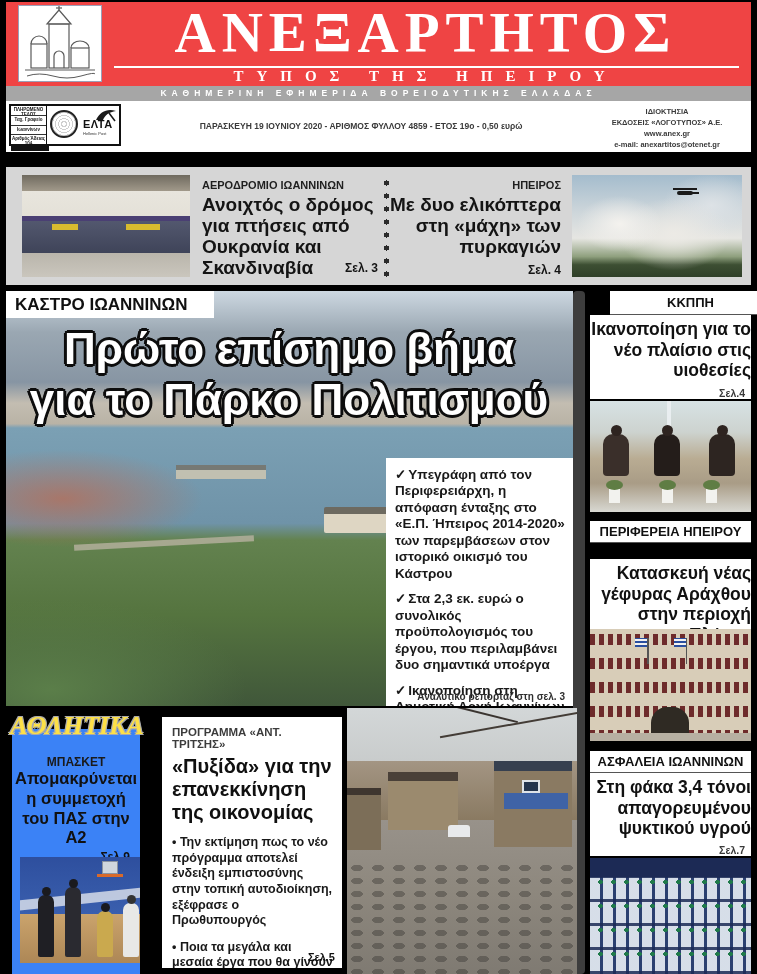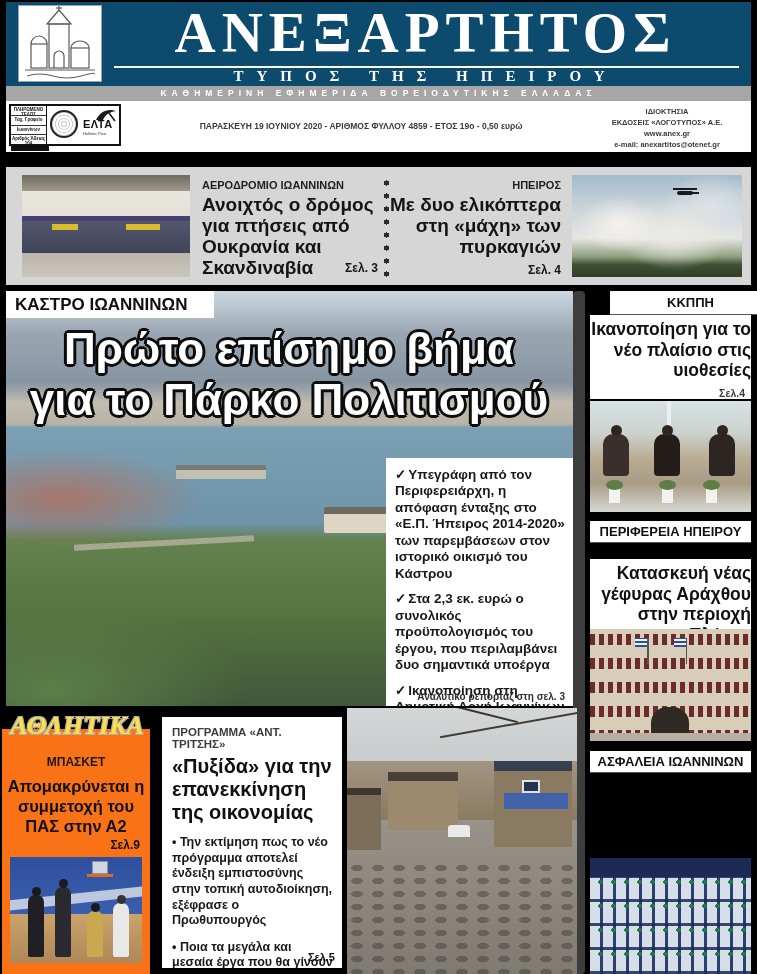--- a/index.html
+++ b/index.html
@@ -2,21 +2,21 @@
 <html><head>
 <meta charset="utf-8">
 <style>
   html,body{margin:0;padding:0;background:#000;}
   *{box-sizing:border-box;}
   .page{position:relative;width:757px;height:974px;background:#000;overflow:hidden;
         font-family:"Liberation Sans",sans-serif;-webkit-font-smoothing:antialiased;}
   .abs{position:absolute;}
 
   
-  .masthead{left:6px;top:2px;width:745px;height:84px;background:#0c4a6e;overflow:hidden;}
+  .masthead{left:6px;top:2px;width:745px;height:84px;background:#ef4444;overflow:hidden;}
   .logo-box{left:12px;top:3px;width:84px;height:77px;background:#fff;border:1px solid #9aa0b8;}
   .mast-title{left:100px;right:6px;top:0px;text-align:center;color:#fff;
     font-family:"Liberation Serif",serif;font-weight:bold;font-size:57px;letter-spacing:6px;line-height:62px;}
   .mast-rule{left:108px;right:12px;top:64px;border-top:2px solid #fff;}
   .mast-sub{left:100px;right:6px;top:66px;text-align:center;color:#fff;
     font-family:"Liberation Serif",serif;font-size:15px;letter-spacing:13px;font-weight:bold;}
   .tagline{left:6px;top:86px;width:745px;height:15px;background:#a6a6a6;color:#fff;
     font-size:8.5px;letter-spacing:5px;text-align:center;line-height:15px;font-weight:bold;}
 
   
@@ -115,26 +115,26 @@
   .flag::after{content:"";position:absolute;right:-1.5px;top:0;width:1.5px;height:26px;background:#555;}
   .flag1{left:28%;}.flag2{left:52%;}
   .photo-cans{background:
       radial-gradient(circle 2.5px, #1f7a4a 98%, transparent) 4px 12px / 13px 24px repeat,
       repeating-linear-gradient(0deg, rgba(27,42,85,.85) 0 3px, rgba(0,0,0,0) 3px 24px),
       repeating-linear-gradient(90deg, rgba(228,234,240,.92) 0 10px, rgba(42,63,110,.95) 10px 13px),
       #35508f;}
   .cans-top{left:0;top:0;width:100%;height:16%;background:#1c2a55;}
 
   
-  .sports-box{left:2px;top:729px;width:148px;height:245px;background:#f97316;overflow:hidden;}
+  .sports-box{left:12px;top:729px;width:128px;height:245px;background:#3b82f6;overflow:hidden;}
   .sports-header{left:0px;top:711px;width:154px;text-align:center;z-index:3;
     font-family:"Liberation Serif",serif;font-weight:bold;font-size:26px;color:#fde047;
     text-shadow:-1px -1px 0 #aaa,1px -1px 0 #aaa,-1px 1px 0 #aaa,1px 1px 0 #aaa;font-style:italic;}
   .sp-kicker{margin-top:26px;text-align:center;font-size:12px;font-weight:bold;color:#1a1a1a;}
-  .sp-head{margin-top:8px;text-align:center;font-size:16.5px;font-weight:bold;color:#111;line-height:1.2;}
+  .sp-head{text-align:center;font-size:16.5px;font-weight:bold;color:#111;line-height:1.2;}
   .sp-page{text-align:right;margin:2px 10px 0 0;font-size:12px;font-weight:bold;color:#111;}
   .photo-basket{left:8px;top:128px;width:132px;height:106px;
     background:linear-gradient(to bottom,#2e4f9e 0%,#3a5fae 54%,#caa36c 54%,#ad8756 100%);}
   .photo-basket::after{content:"";position:absolute;left:-10px;top:34%;width:160px;height:10px;
     background:rgba(235,238,242,.75);transform:rotate(-6deg);}
   .hoop-board{left:62%;top:4%;width:16px;height:13px;background:#cfd6dd;border:1px solid #8a93a0;}
   .hoop-rim{left:58%;top:16%;width:26px;height:3px;background:#d96a2a;}
   .player{bottom:6%;width:16px;height:52px;background:#1f1f24;border-radius:7px 7px 2px 2px;z-index:2;}
   .player::before{content:"";position:absolute;left:4px;top:-8px;width:9px;height:9px;border-radius:50%;background:#1a1a1e;}
   .pl1{left:14%;height:62px;}
@@ -284,20 +284,24 @@
     <span class="rc-page">Σελ.5</span>
   </div>
   <div class="abs rc-photo photo photo-building" style="top:629px;height:112px;">
     <div class="abs flag flag1"></div>
     <div class="abs flag flag2"></div>
     <div class="abs b-entrance"></div>
     <div class="abs b-steps"></div>
   </div>
 
   <div class="abs rc-kicker" style="top:751px;height:22px;line-height:22px;">ΑΣΦΑΛΕΙΑ ΙΩΑΝΝΙΝΩΝ</div>
+  <div class="abs rc-head" style="top:773px;height:83px;">
+    <span>Στη φάκα 3,4 τόνοι απαγορευμένου ψυκτικού υγρού</span>
+    <span class="rc-page">Σελ.7</span>
+  </div>
   <div class="abs rc-photo photo photo-cans" style="top:858px;height:116px;">
     <div class="abs cans-top"></div>
   </div>
 
   <div class="abs sports-box">
     <div class="sp-kicker">ΜΠΑΣΚΕΤ</div>
     <div class="sp-head">Απομακρύνεται η συμμετοχή του ΠΑΣ στην Α2</div>
     <div class="sp-page">Σελ.9</div>
     <div class="abs photo photo-basket">
       <div class="abs hoop-board"></div>

